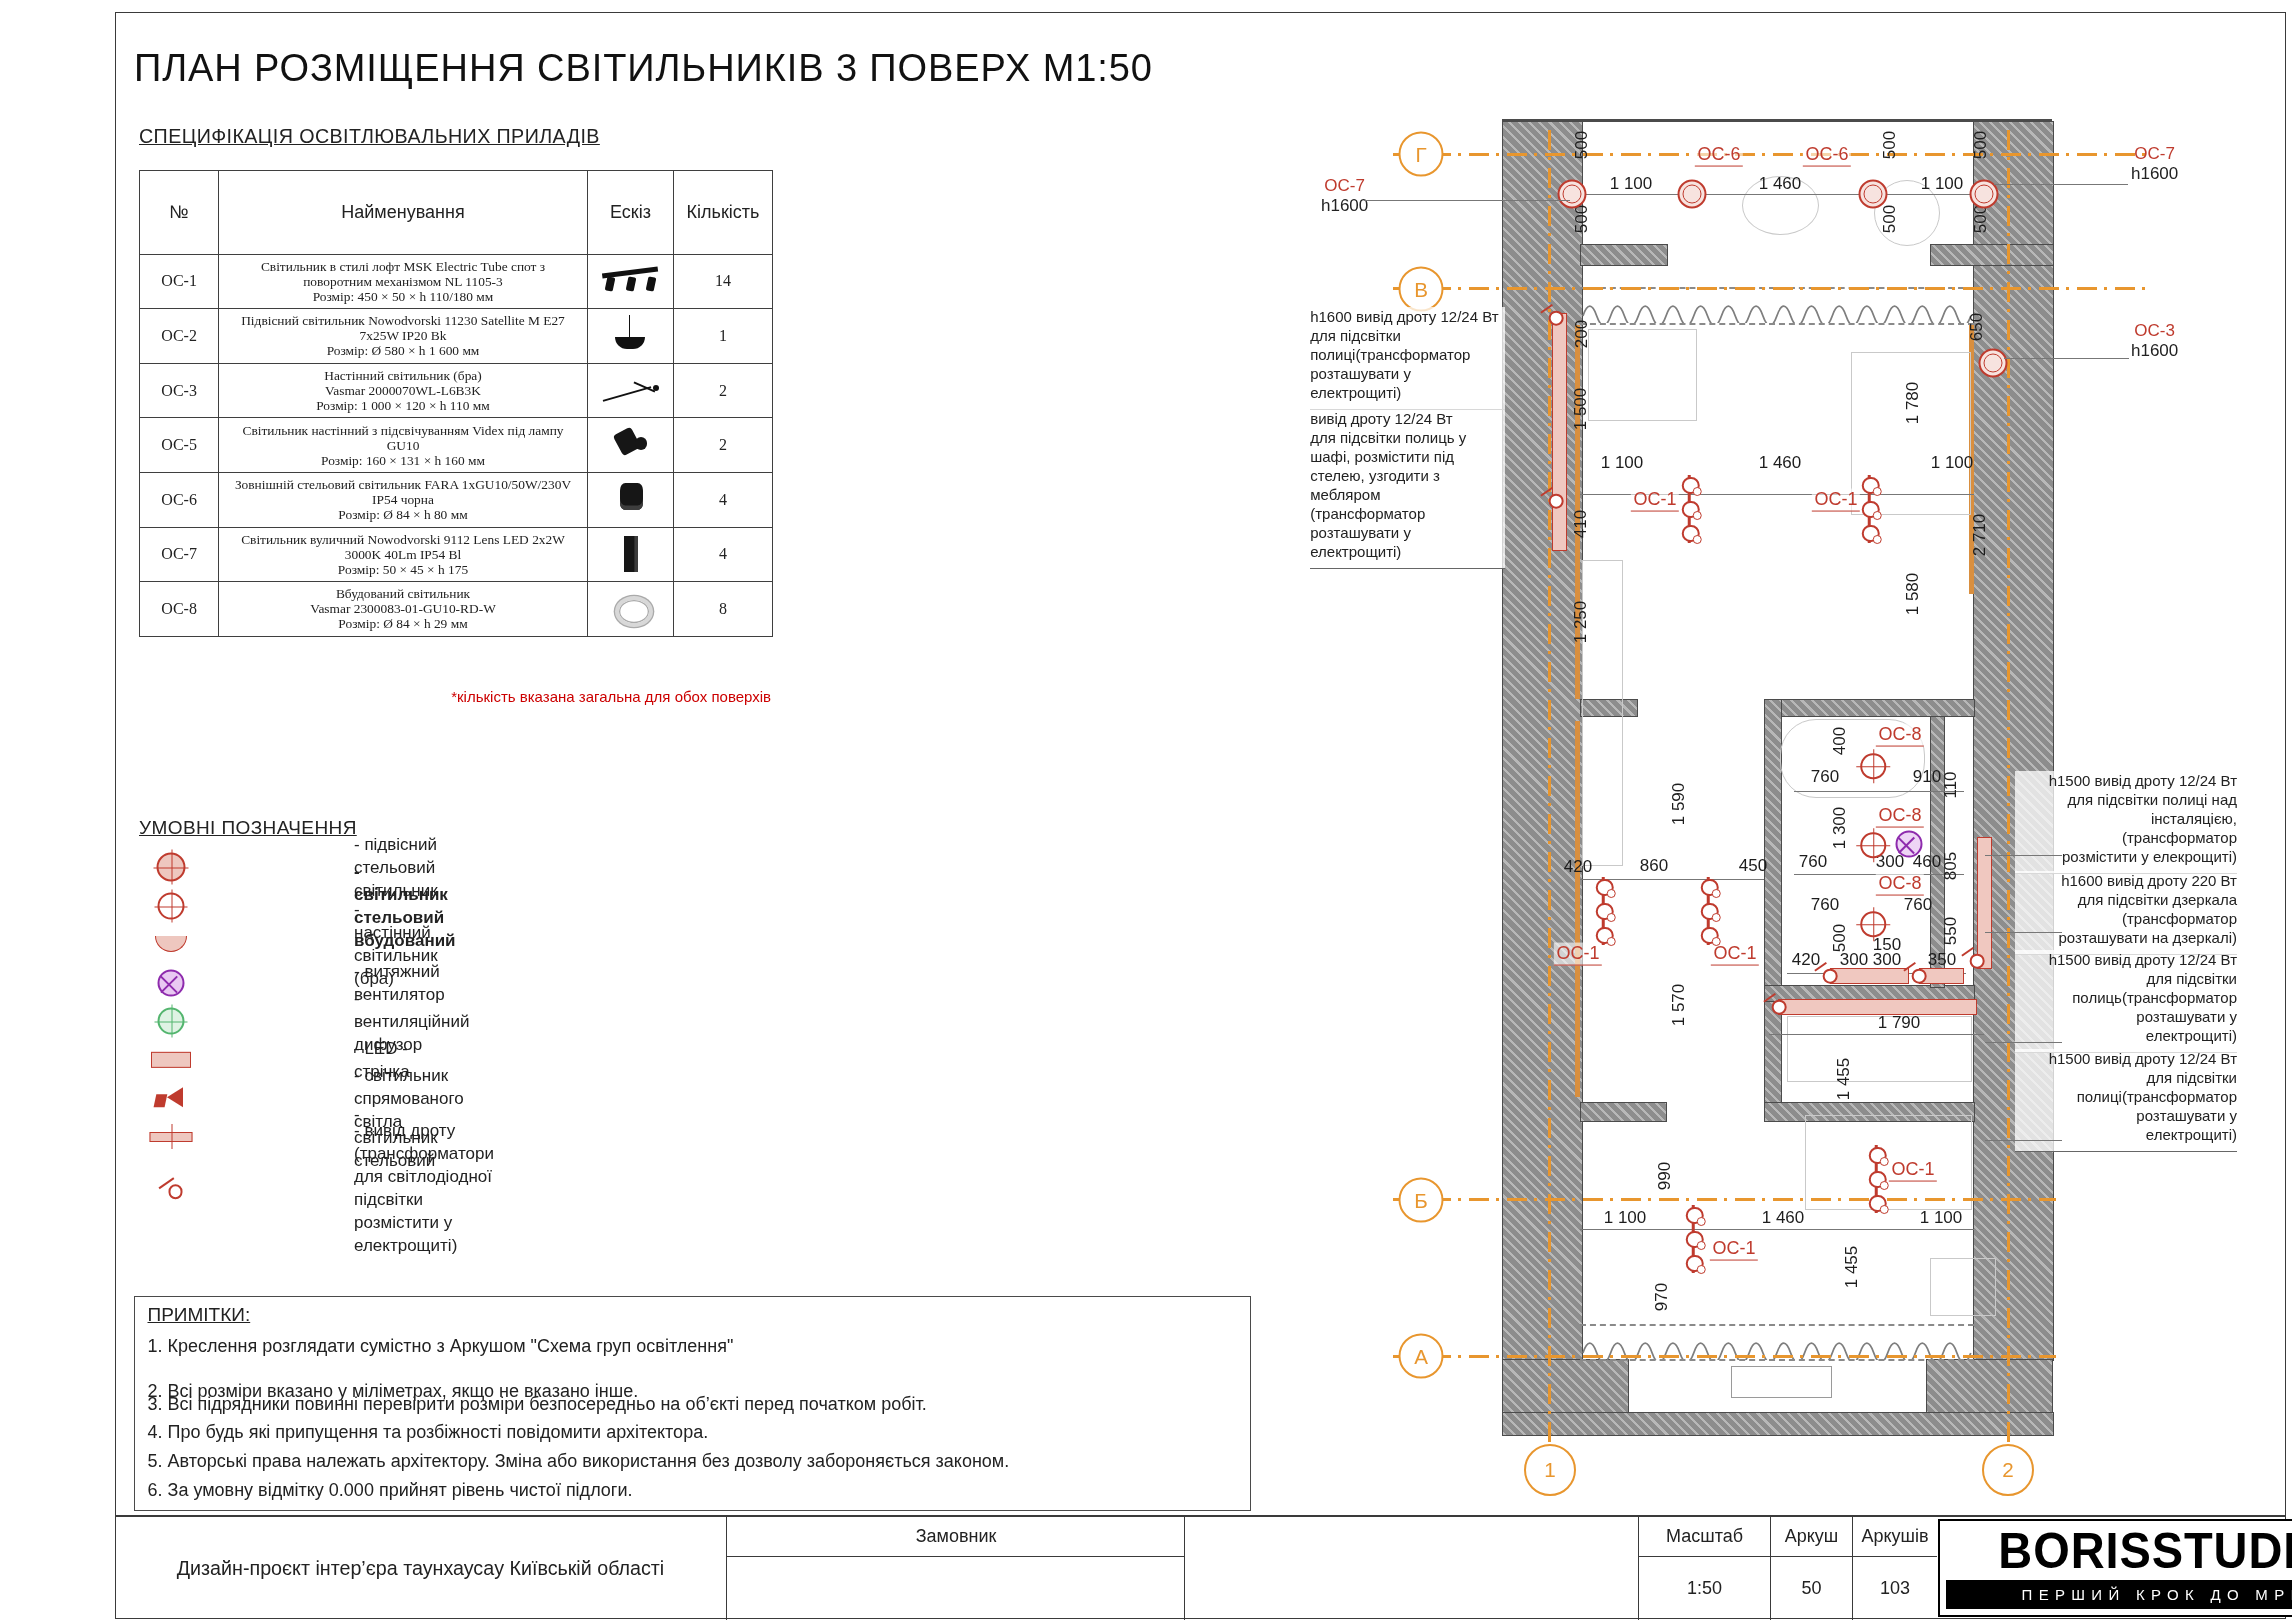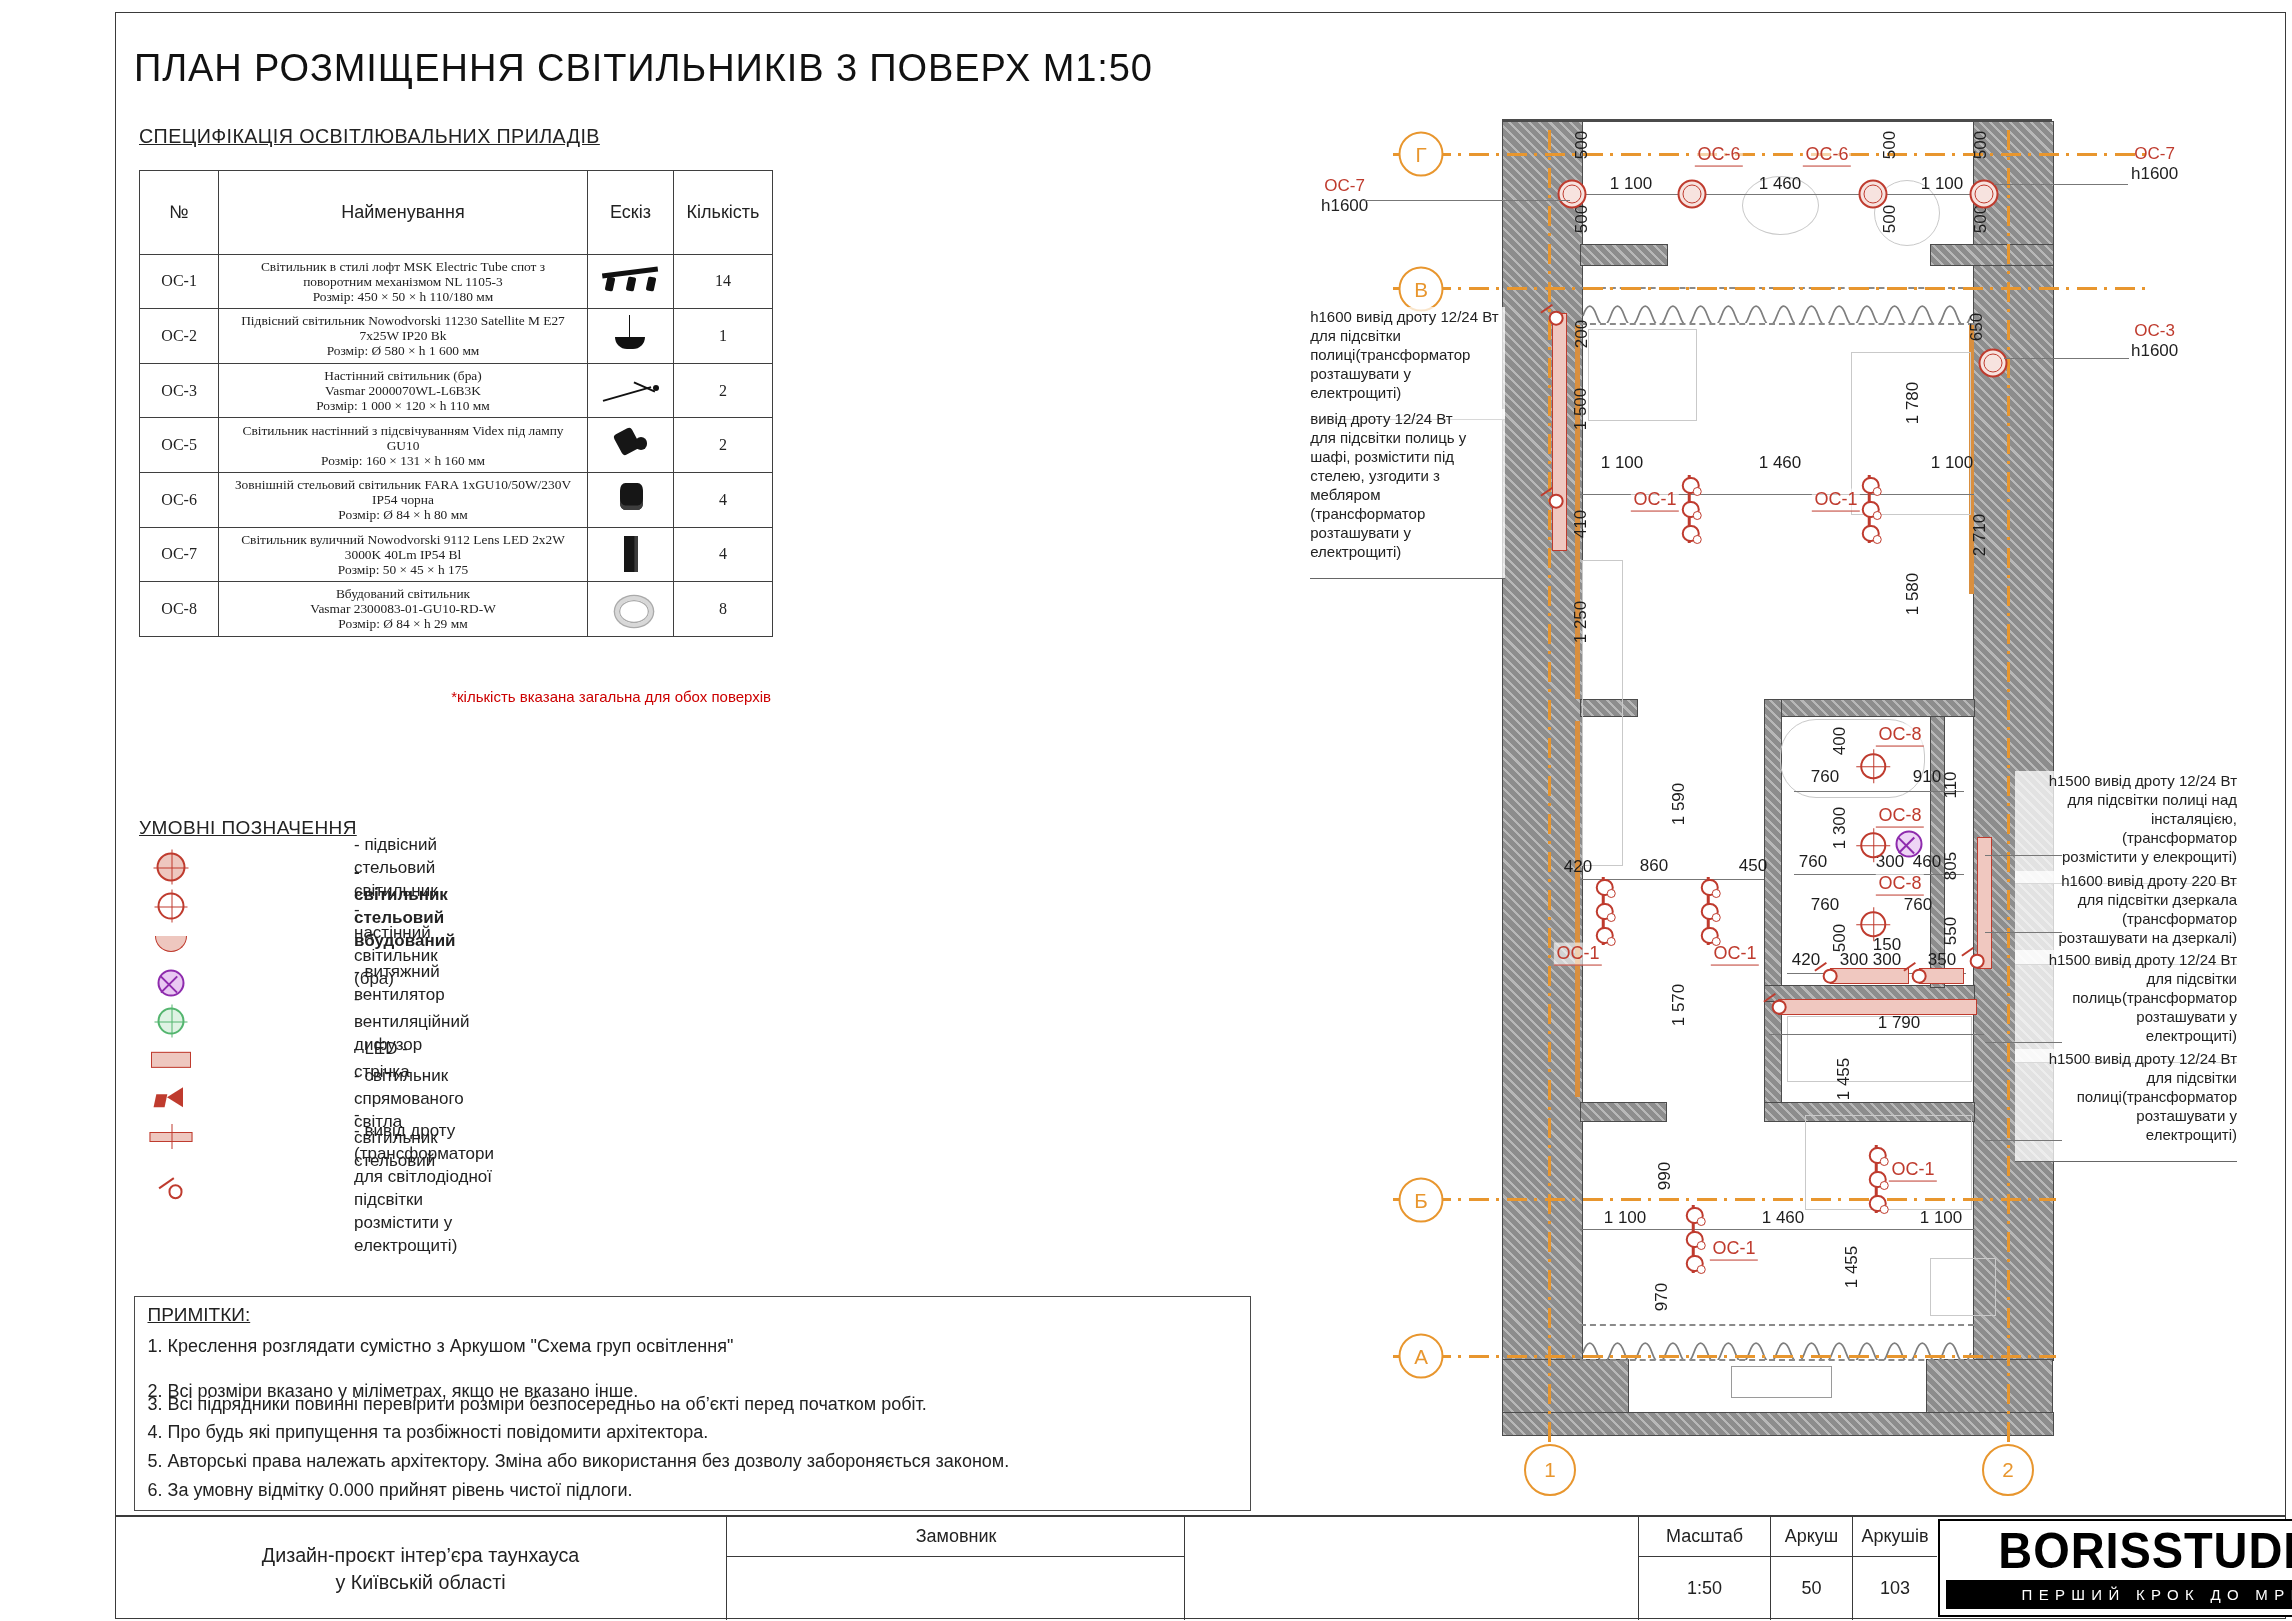--- a/index.html
+++ b/index.html
@@ -59,41 +59,41 @@
   .lg-wire:after{content:"";position:absolute;left:0px;top:5.4px;width:18px;height:2.2px;background:#bf3b2e;transform:rotate(-35deg);}
   
   .notes-box{position:absolute;left:134px;top:1296px;width:1115px;height:213px;border:1.8px solid #4a4a4a;}
   .notes-head{position:absolute;left:12.5px;top:7.2px;font-size:19px;text-decoration:underline;}
   .note-line{position:absolute;left:12.5px;font-size:18px;white-space:nowrap;}
   
   .tb{position:absolute;left:115px;top:1515px;width:2171px;height:103px;border-top:2.2px solid #3a3a3a;}
   .tb .cell{position:absolute;box-sizing:border-box;border-left:1.8px solid #3a3a3a;height:100%;}
   .tb .hdr{position:absolute;top:0;left:0;right:0;height:39px;border-bottom:1.8px solid #3a3a3a;font-size:18px;display:flex;align-items:center;justify-content:center;}
   .tb .val{position:absolute;top:39px;left:0;right:0;bottom:0;display:flex;align-items:center;justify-content:center;font-size:18px;}
-  .tb-project{position:absolute;left:0;top:0;width:611px;height:100%;display:flex;flex-direction:column;align-items:center;justify-content:center;font-size:19.7px;line-height:27px;text-align:center;}
+  .tb-project{position:absolute;left:0;top:0;width:611px;height:100%;display:flex;flex-direction:row;align-items:center;justify-content:center;font-size:19.7px;line-height:27px;text-align:center;}
   .logo-box{position:absolute;left:1823px;top:1.8px;width:457px;height:98px;border:2.7px solid #000;box-sizing:border-box;background:#fff;}
   .logo-main{position:absolute;left:0;right:0;top:1.8px;text-align:center;font-size:47px;font-weight:bold;letter-spacing:0.9px;color:#000;transform:scaleY(1.05);}
   .logo-subbar{position:absolute;left:6.3px;right:6.3px;bottom:6.3px;height:29px;background:#000;color:#fff;display:flex;align-items:center;justify-content:center;font-size:15px;letter-spacing:6.3px;}
   
   .plan{position:absolute;left:1303px;top:94px;width:985px;height:1433px;}
   .wall{position:absolute;background:#8d8d8d;border:0.9px solid #4b4b4b;background-image:repeating-linear-gradient(45deg,rgba(255,255,255,.38) 0 2.2px,rgba(0,0,0,0) 2.2px 7.2px);}
   .thinline{position:absolute;background:#4b4b4b;}
   .dashline{position:absolute;border-top:2.7px dashed #8a8a8a;}
   .furn{position:absolute;border:1.3px solid #c9c9c9;background:transparent;}
   .dimline{position:absolute;background:#777;height:1.3px;}
   .gridline-h{position:absolute;height:2.7px;background:repeating-linear-gradient(90deg,#e8962e 0 19.7px,transparent 19.7px 27px,#e8962e 27px 30px,transparent 30px 38px);}
   .gridline-v{position:absolute;width:2.7px;background:repeating-linear-gradient(180deg,#e8962e 0 19.7px,transparent 19.7px 27px,#e8962e 27px 30px,transparent 30px 38px);}
   .gridcircle{position:absolute;width:41px;height:41px;border:2.2px solid #e8962e;border-radius:50%;background:#fff;color:#e8962e;font-size:20.6px;display:flex;align-items:center;justify-content:center;transform:translate(-50%,-50%);}
   .dim{position:absolute;transform:translate(-50%,-50%);font-size:17px;color:#1d1d1d;white-space:nowrap;}
   .dim.v{transform:translate(-50%,-50%) rotate(-90deg);}
   .oclabel{position:absolute;transform:translate(-50%,-50%);font-size:18px;color:#bf3b2e;border-bottom:1.3px solid #bf3b2e;padding:0 2.7px 0.9px 2.7px;white-space:nowrap;background:rgba(255,255,255,.6);}
   .callout{position:absolute;font-size:17px;text-align:center;white-space:nowrap;}
   .callout .cid{color:#bf3b2e;display:block;}
   .callout .ch{color:#222;display:block;}
-  .annot{position:absolute;font-size:15px;line-height:19px;color:#222;border-bottom:1.3px solid #666;padding-bottom:17px;background:rgba(255,255,255,.75);}
+  .annot{position:absolute;font-size:15px;line-height:19px;color:#222;border-bottom:1.3px solid #666;padding-bottom:7px;background:rgba(255,255,255,.75);}
   .annot.right{text-align:right;}
   .leader{position:absolute;background:#777;height:1.3px;}
   
   .fx{position:absolute;transform:translate(-50%,-50%);}
   .fx-ring{width:25px;height:25px;border:2.7px solid #bf3b2e;border-radius:50%;background:#f7e3df;}
   .fx-ring:after{content:"";position:absolute;inset:2.7px;border:1.8px solid #bf3b2e;border-radius:50%;}
   .fx-ring8{width:21.5px;height:21.5px;border:2.2px solid #bf3b2e;border-radius:50%;background:#fff;}
   .fx-ring8:before{content:"";position:absolute;left:50%;top:-6.3px;bottom:-6.3px;width:1.4px;background:#bf3b2e;}
   .fx-ring8:after{content:"";position:absolute;top:50%;left:-6.3px;right:-6.3px;height:1.4px;background:#bf3b2e;}
   .fx-fan{width:23px;height:23px;border:2.7px solid #8e2bad;border-radius:50%;background:#eed5f5;}

